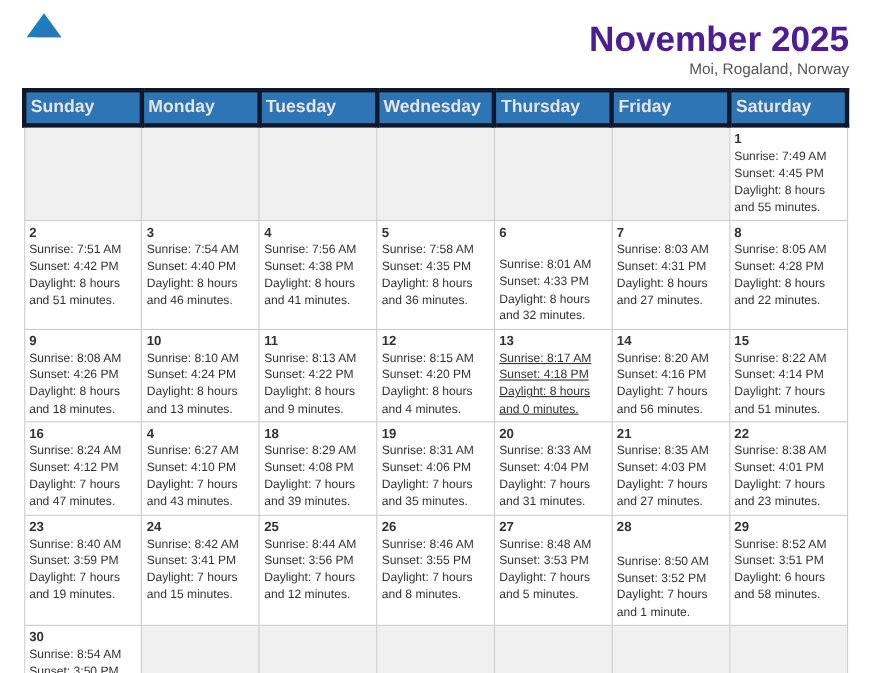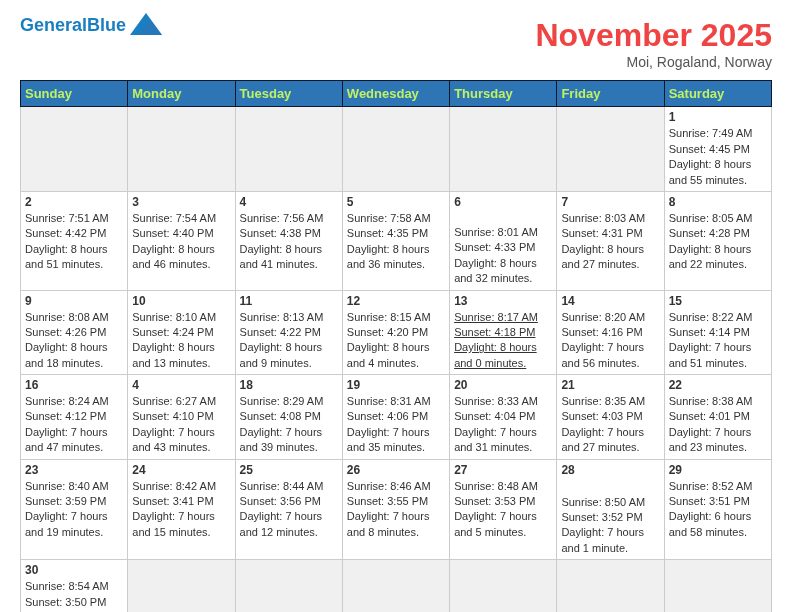--- a/index.html
+++ b/index.html
@@ -35,40 +35,40 @@
     }
     .logo-text span {
       color: #1a7fc1;
     }
     .title-area {
       text-align: right;
     }
     .month-title {
       font-size: 32px;
       font-weight: bold;
-      color: #ef4444;
+      color: #4c1d95;
       line-height: 1.2;
     }
     .location {
       font-size: 14px;
       color: #555;
     }
     .calendar {
       width: 100%;
       border-collapse: collapse;
       table-layout: fixed;
     }
     .calendar thead tr th {
       background: #2e75b6;
-      color: #bef264;
-      font-size: 13px;
+      color: #e5e5e5;
+      font-size: 16px;
       font-weight: bold;
       padding: 5px 4px;
       text-align: left;
-      border: 1px solid #0f172a;
+      border: 4px solid #0f172a;
     }
     .calendar tbody tr td {
       border: 1px solid #ccc;
       vertical-align: top;
       padding: 3px 4px;
       font-size: 10px;
       color: #333;
       height: 70px;
       background: #fff;
     }
@@ -90,23 +90,20 @@
       height: 60px;
     }
   </style>
 </head>
 <body>
 
 <div class="page">
   <div class="header">
     <div class="logo">
       <div style="display:flex; align-items:center;">
-        <span class="logo-text">
-          <span>General</span><span style="color:#1a7fc1">Blue</span>
-        </span>
         <svg width="32" height="22" viewBox="0 0 32 22" style="margin-left:4px; margin-top:-4px;">
           <polygon points="0,22 16,0 32,22" fill="#1a7fc1"></polygon>
           <polygon points="8,22 20,6 32,22" fill="#2e75b6" opacity="0.7"></polygon>
         </svg>
       </div>
     </div>
     <div class="title-area">
       <div class="month-title">November 2025</div>
       <div class="location">Moi, Rogaland, Norway</div>
     </div>

